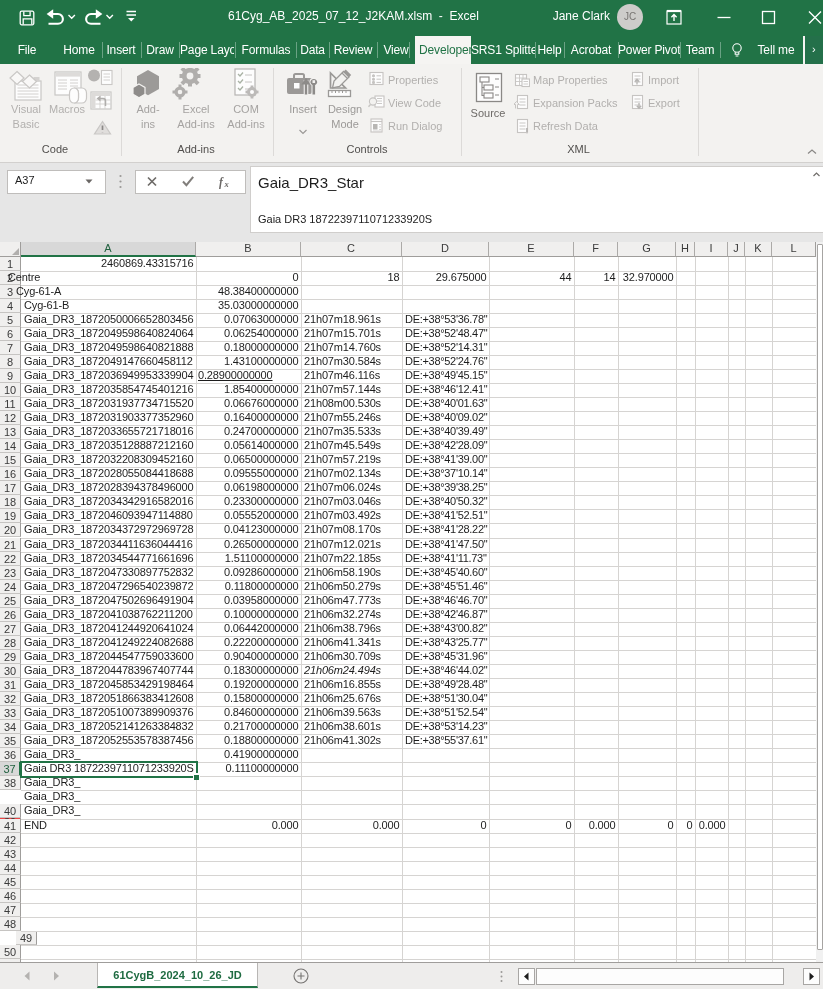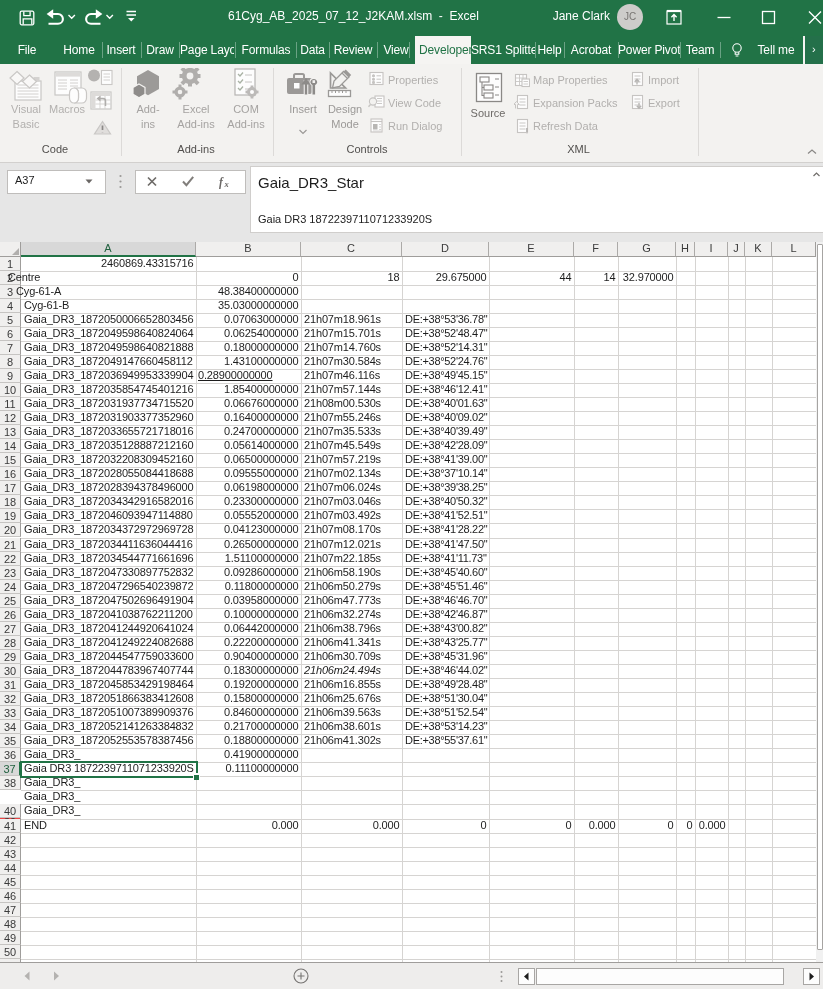--- a/index.html
+++ b/index.html
@@ -357,21 +357,21 @@
     <div class="hd" style="left:0;top:573px;width:21px;height:14.05px;background:#ef4444;border-right:1px solid #9f9d9b;border-bottom:1px solid #c6c4c2;color:#3a3a3a;line-height:14.05px;">39</div>
     <div class="hd" style="left:0;top:562.45px;width:21px;height:14.05px;background:#f0efee;border-right:1px solid #9f9d9b;border-bottom:1px solid #c6c4c2;color:#3a3a3a;line-height:14.05px;">40</div>
     <div class="hd" style="left:0;top:576.50px;width:21px;height:14.05px;background:#f0efee;border-right:1px solid #9f9d9b;border-bottom:1px solid #c6c4c2;color:#3a3a3a;line-height:14.05px;">41</div>
     <div class="hd" style="left:0;top:590.55px;width:21px;height:14.05px;background:#f0efee;border-right:1px solid #9f9d9b;border-bottom:1px solid #c6c4c2;color:#3a3a3a;line-height:14.05px;">42</div>
     <div class="hd" style="left:0;top:604.60px;width:21px;height:14.05px;background:#f0efee;border-right:1px solid #9f9d9b;border-bottom:1px solid #c6c4c2;color:#3a3a3a;line-height:14.05px;">43</div>
     <div class="hd" style="left:0;top:618.65px;width:21px;height:14.05px;background:#f0efee;border-right:1px solid #9f9d9b;border-bottom:1px solid #c6c4c2;color:#3a3a3a;line-height:14.05px;">44</div>
     <div class="hd" style="left:0;top:632.70px;width:21px;height:14.05px;background:#f0efee;border-right:1px solid #9f9d9b;border-bottom:1px solid #c6c4c2;color:#3a3a3a;line-height:14.05px;">45</div>
     <div class="hd" style="left:0;top:646.75px;width:21px;height:14.05px;background:#f0efee;border-right:1px solid #9f9d9b;border-bottom:1px solid #c6c4c2;color:#3a3a3a;line-height:14.05px;">46</div>
     <div class="hd" style="left:0;top:660.80px;width:21px;height:14.05px;background:#f0efee;border-right:1px solid #9f9d9b;border-bottom:1px solid #c6c4c2;color:#3a3a3a;line-height:14.05px;">47</div>
     <div class="hd" style="left:0;top:674.85px;width:21px;height:14.05px;background:#f0efee;border-right:1px solid #9f9d9b;border-bottom:1px solid #c6c4c2;color:#3a3a3a;line-height:14.05px;">48</div>
-    <div class="hd" style="left:0;top:688.90px;width:21px;height:14.05px;background:#f0efee;border-right:1px solid #9f9d9b;border-bottom:1px solid #c6c4c2;color:#3a3a3a;line-height:14.05px;">49</div>
+    <div class="hd" style="left:16px;top:688.90px;width:21px;height:14.05px;background:#f0efee;border-right:1px solid #9f9d9b;border-bottom:1px solid #c6c4c2;color:#3a3a3a;line-height:14.05px;">49</div>
     <div class="hd" style="left:0;top:702.95px;width:21px;height:14.05px;background:#f0efee;border-right:1px solid #9f9d9b;border-bottom:1px solid #c6c4c2;color:#3a3a3a;line-height:14.05px;">50</div>
     <div class="hd" style="left:0;top:717.00px;width:21px;height:14.05px;background:#f0efee;border-right:1px solid #9f9d9b;border-bottom:1px solid #c6c4c2;color:#3a3a3a;line-height:14.05px;">51</div>
     <div class="ab" style="left:196px;top:14.5px;width:1px;height:705.5px;background:#d6d4d2;"></div>
     <div class="ab" style="left:301px;top:14.5px;width:1px;height:705.5px;background:#d6d4d2;"></div>
     <div class="ab" style="left:402px;top:14.5px;width:1px;height:705.5px;background:#d6d4d2;"></div>
     <div class="ab" style="left:489px;top:14.5px;width:1px;height:705.5px;background:#d6d4d2;"></div>
     <div class="ab" style="left:574px;top:14.5px;width:1px;height:705.5px;background:#d6d4d2;"></div>
     <div class="ab" style="left:618px;top:14.5px;width:1px;height:705.5px;background:#d6d4d2;"></div>
     <div class="ab" style="left:676px;top:14.5px;width:1px;height:705.5px;background:#d6d4d2;"></div>
     <div class="ab" style="left:695px;top:14.5px;width:1px;height:705.5px;background:#d6d4d2;"></div>
@@ -587,20 +587,21 @@
     <div class="ab" style="left:816px;top:0;width:7px;height:720px;background:#f1f1f1;"></div>
     <div class="ab" style="left:816.5px;top:2px;width:6px;height:706px;background:#fff;border:1px solid #a6a4a2;border-radius:1px;"></div>
   </div>
 <div class="ab" style="left:0;top:962px;width:823px;height:27px;background:#eeedec;border-top:1px solid #9f9d9b;">
     <svg class="ab" style="left:18px;top:7px;" width="45" height="12" viewBox="0 0 45 12">
       <g fill="#b4b2b0">
         <path d="M11.5 1.5 L6.5 6 l5 4.5 z"></path>
         <path d="M36 1.5 L41 6 l-5 4.5 z"></path>
       </g>
     </svg>
+    <div class="ab" style="left:97px;top:0;width:161px;height:25px;background:#fff;border-left:1px solid #b8b6b4;border-right:1px solid #b8b6b4;border-bottom:2px solid #217346;font-size:11px;font-weight:bold;color:#1e6b41;text-align:center;line-height:24px;">61CygB_2024_10_26_JD</div>
     <svg class="ab" style="left:293px;top:5px;" width="16" height="16" viewBox="0 0 16 16">
       <circle cx="8" cy="8" r="7" fill="none" stroke="#767472" stroke-width="1.1"></circle>
       <path d="M8 4.5 v7 M4.5 8 h7" stroke="#767472" stroke-width="1.1"></path>
     </svg>
     <svg class="ab" style="left:499px;top:7px;" width="5" height="14" viewBox="0 0 5 14">
       <g fill="#9a9896">
         <circle cx="2.5" cy="2" r="1"></circle>
         <circle cx="2.5" cy="6.5" r="1"></circle>
         <circle cx="2.5" cy="11" r="1"></circle>
       </g>

